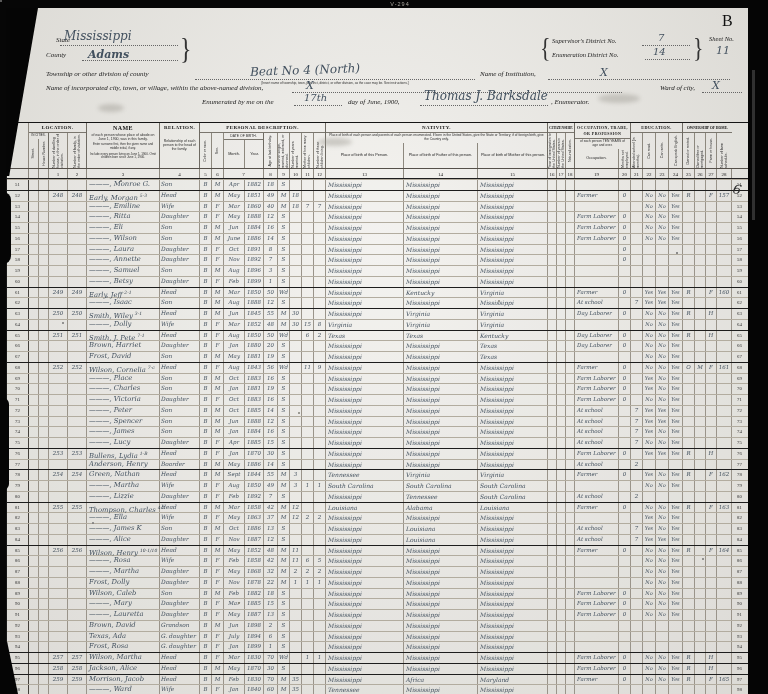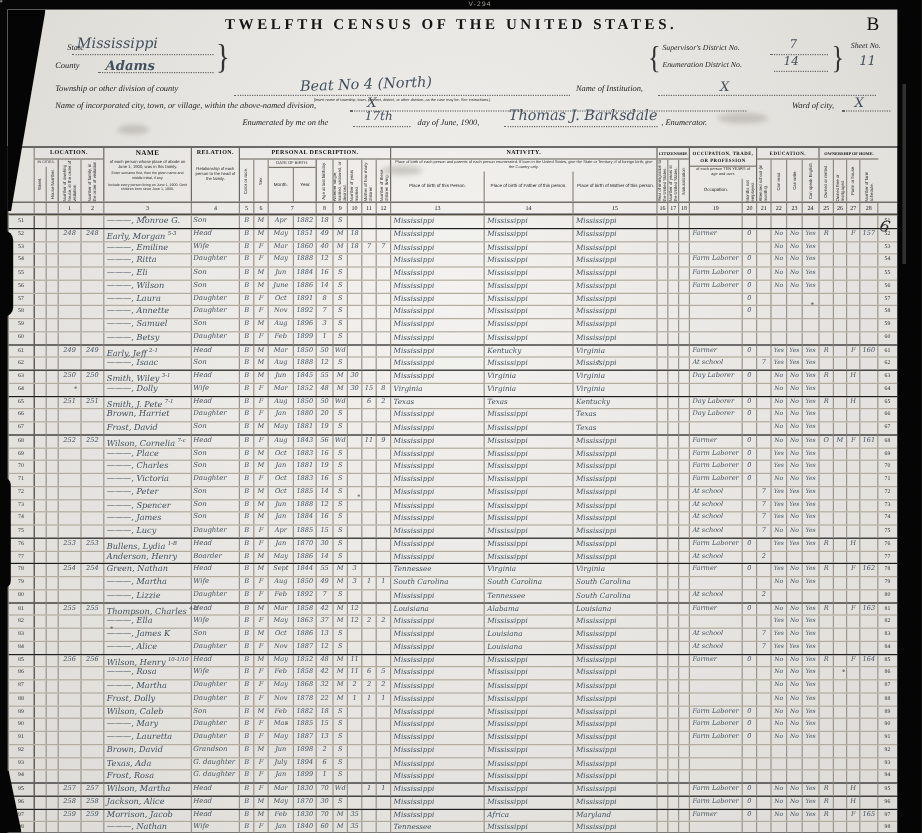--- a/index.html
+++ b/index.html
@@ -90,21 +90,20 @@
   .flg{font-size:5px;text-align:center;}
   .ann{font-size:4.5px;vertical-align:super;margin-left:2px;color:#39454f;}
 </style>
 </head>
 <body>
 
 <div class="screen">
   <div class="paper"></div>
 
   <div class="abs formcode">V-294</div>
-  <div class="abs census-title">TWELFTH CENSUS OF THE UNITED STATES.</div>
   <div class="abs page-letter">B</div>
 
   <div class="abs lbl" style="left:56px;top:36px;">State</div>
   <div class="abs hw hw-lg" style="left:64px;top:29px;">Mississippi</div>
   <div class="abs uline" style="left:60px;top:45px;width:118px;"></div>
   <div class="abs lbl" style="left:46px;top:51px;">County</div>
   <div class="abs hw hw-md" style="left:88px;top:48px;font-weight:bold;">Adams</div>
   <div class="abs uline" style="left:82px;top:60px;width:96px;"></div>
   <div class="abs brace" style="left:180px;top:33px;font-size:24px;">}</div>
 
@@ -1982,21 +1981,21 @@
       <div class="td c-fh ctr">F</div>
       <div class="td c-fs ctr">165</div>
       <div class="td c-rn2 rno">97</div>
     </div>
         <div class="trow">
       <div class="td c-rn rno">98</div>
       <div class="td c-st"></div>
       <div class="td c-ho"></div>
       <div class="td c-dw dfcell"></div>
       <div class="td c-fa dfcell"></div>
-      <div class="td c-nm nmcell">———, Nathan</div>
+      <div class="td c-nm nmcell">———, Ward</div>
       <div class="td c-re relcell">Wife</div>
       <div class="td c-cr ctr">B</div>
       <div class="td c-sx ctr">F</div>
       <div class="td c-mo ctr">Jan</div>
       <div class="td c-yr ctr">1840</div>
       <div class="td c-ag ctr">60</div>
       <div class="td c-ma ctr">M</div>
       <div class="td c-ym ctr">35</div>
       <div class="td c-mc ctr"></div>
       <div class="td c-cl ctr"></div>

